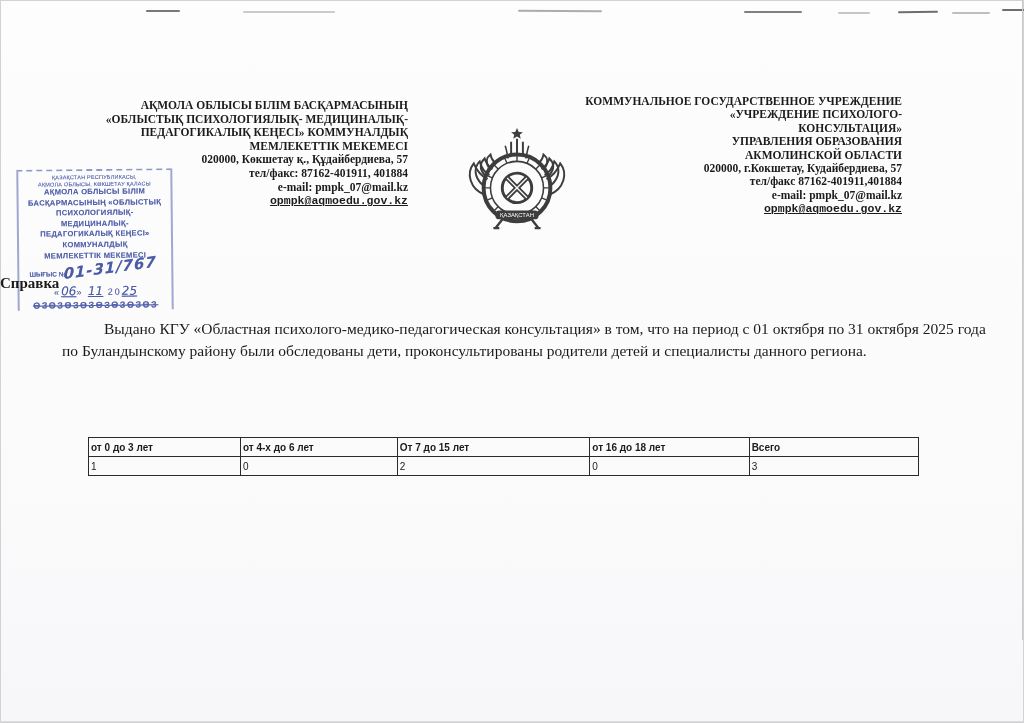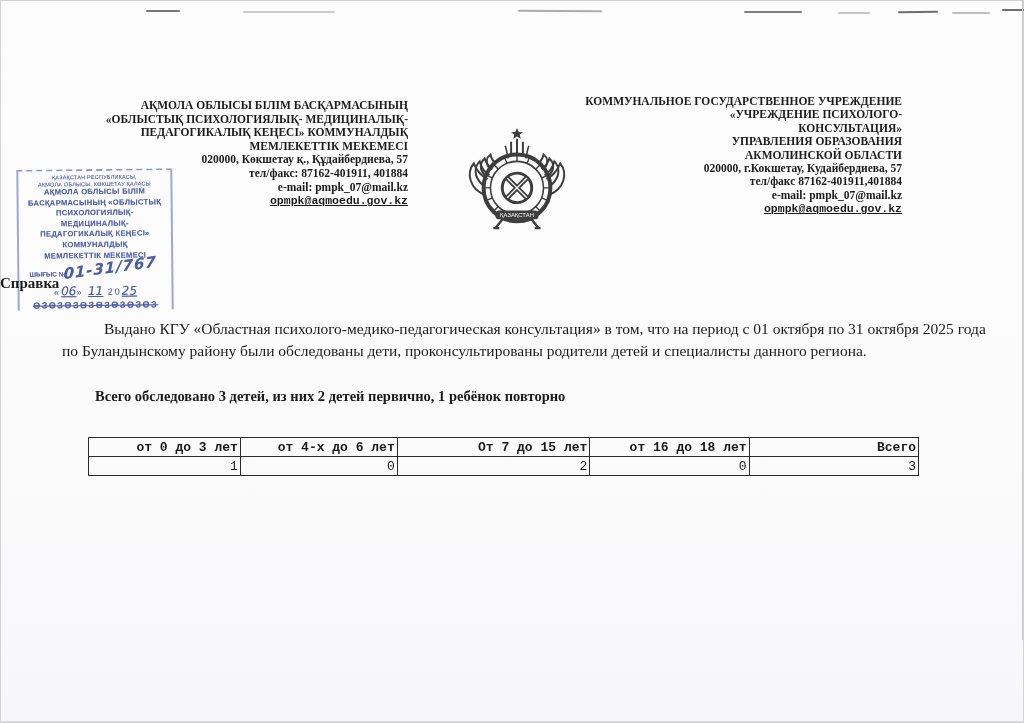--- a/index.html
+++ b/index.html
@@ -59,22 +59,22 @@
   .doc-title{position:absolute;left:0;top:275px;width:1016px;font-weight:bold;font-size:15px;}
   .paragraph{
     position:absolute;left:62px;top:318px;width:930px;
     font-size:15.5px;line-height:21.5px;text-indent:42px;
   }
   .summary{position:absolute;left:95px;top:388px;font-weight:bold;font-size:14.5px;}
 
   
   .age-table{position:absolute;left:88px;top:437px;width:831px;border-collapse:collapse;table-layout:fixed;}
   .age-table th,.age-table td{
-    border:1.6px solid #2a2a2a;height:18px;text-align:right;vertical-align:middle;
-    font-size:13px;padding:0 2px;font-family:Liberation Mono, monospace;
+    border:1.6px solid #2a2a2a;height:18px;text-align:left;vertical-align:middle;
+    font-size:10px;padding:0 2px;font-family:Liberation Sans, sans-serif;
   }
   .age-table th{font-weight:bold;}
   .age-table td{font-weight:normal;}
   .c1{width:18.3%}.c2{width:18.9%}.c3{width:23.2%}.c4{width:19.2%}.c5{width:20.4%}
 </style>
 </head>
 <body>
 
 <div class="page">
 
@@ -175,21 +175,20 @@
       <span class="hw hand"><u>11</u></span>
       <span>20</span><span class="hw hand"><u>25</u></span>
     </div>
     <div class="decor">ӨЗӨЗӨЗӨЗӨЗӨЗӨЗӨЗ</div>
   </div>
 
   <div class="doc-title">Справка</div>
 
   <div class="paragraph">Выдано КГУ «Областная психолого-медико-педагогическая консультация» в том, что на период с 01 октября по 31 октября 2025 года по Буландынскому району были обследованы дети,  проконсультированы  родители детей и специалисты данного региона.</div>
 
-  <div class="summary">Всего обследовано 3 детей, из них 2 детей первично, 1 ребёнок  повторно</div>
 
   <table class="age-table">
     <colgroup>
         <col class="c1">
         <col class="c2">
         <col class="c3">
         <col class="c4">
         <col class="c5">
       </colgroup>
     <tbody>

